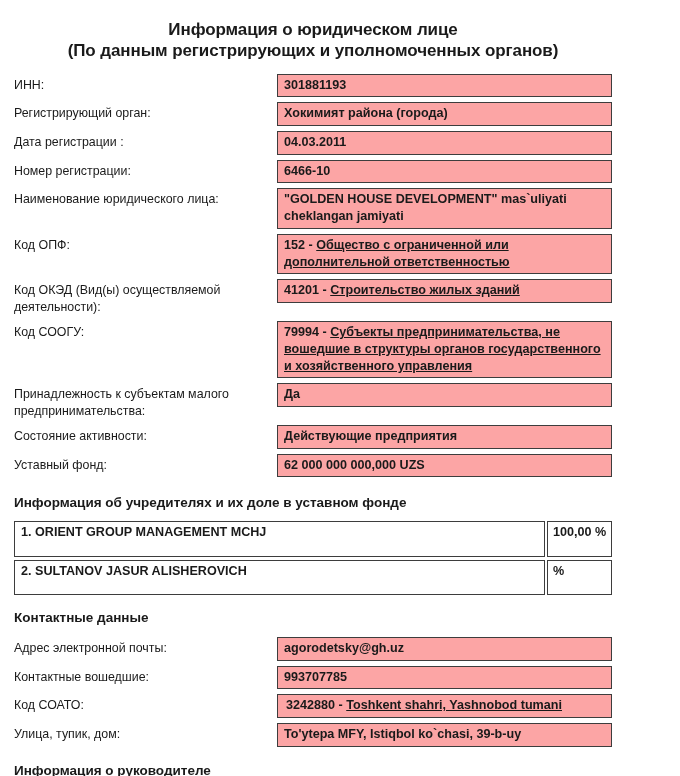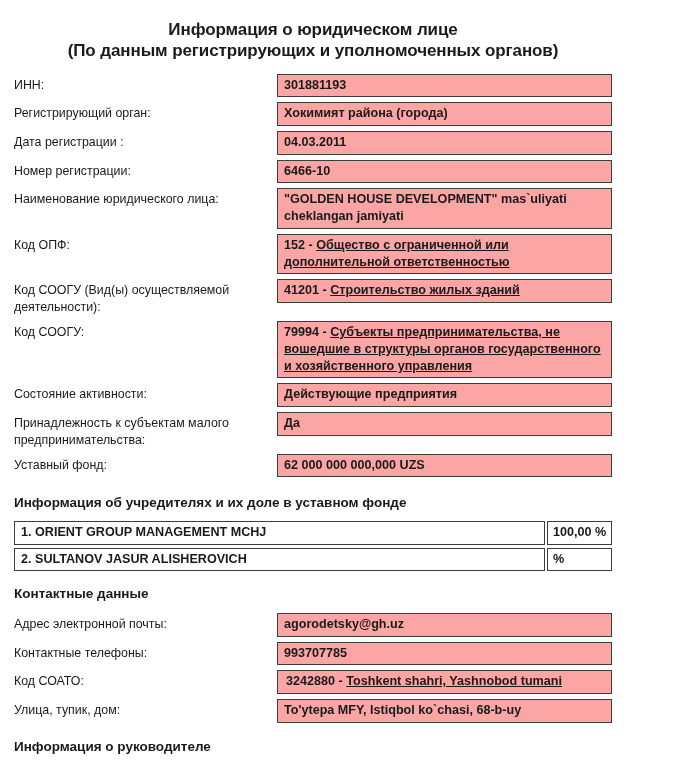--- a/index.html
+++ b/index.html
@@ -98,21 +98,21 @@
     font-weight: bold;
     line-height: 1.33;
     min-height: 21px;
   }
   .founder-share {
     flex: 0 0 65px;
     width: 65px;
     margin-left: 2px;
     border: 1.4px solid #3d3d3d;
     box-sizing: border-box;
-    padding: 2px 4px 3px 5px;
+    padding: 2px 4px 15px 5px;
     font-size: 12.6px;
     font-weight: bold;
     line-height: 1.33;
     min-height: 21px;
   }
 </style>
 </head>
 <body>
 
 <div class="page">
@@ -149,37 +149,37 @@
       <div class="field-label">Наименование юридического лица:</div>
       <div class="field-value"> "GOLDEN HOUSE DEVELOPMENT" mas`uliyati cheklangan jamiyati</div>
     </div>
 
     <div class="field-row">
       <div class="field-label">Код ОПФ:</div>
       <div class="field-value"><span>152 - </span><span class="u">Общество с ограниченной или дополнительной ответственностью</span></div>
     </div>
 
     <div class="field-row">
-      <div class="field-label">Код СООГУ (Вид(ы) осуществляемой деятельности):</div>
+      <div class="field-label">Код ОКЭД (Вид(ы) осуществляемой деятельности):</div>
       <div class="field-value"><span>41201 - </span><span class="u">Строительство жилых зданий</span></div>
     </div>
 
     <div class="field-row">
       <div class="field-label">Код СООГУ:</div>
       <div class="field-value"><span>79994 - </span><span class="u">Субъекты предпринимательства, не вошедшие в структуры органов государственного и хозяйственного управления</span></div>
     </div>
 
     <div class="field-row">
+      <div class="field-label">Принадлежность к субъектам малого предпринимательства:</div>
+      <div class="field-value">Да</div>
+    </div>
+
+    <div class="field-row">
       <div class="field-label">Состояние активности:</div>
       <div class="field-value">Действующие предприятия</div>
-    </div>
-
-    <div class="field-row">
-      <div class="field-label">Принадлежность к субъектам малого предпринимательства:</div>
-      <div class="field-value">Да</div>
     </div>
 
     <div class="field-row">
       <div class="field-label">Уставный фонд:</div>
       <div class="field-value">62 000 000 000,000 UZS</div>
     </div>
 
   </div>
 
   <h2 class="section-heading sec-founders">Информация об учредителях и их доле в уставном фонде</h2>
@@ -198,31 +198,31 @@
   <h2 class="section-heading sec-contacts">Контактные данные</h2>
 
   <div class="fields">
 
     <div class="field-row">
       <div class="field-label">Адрес электронной почты:</div>
       <div class="field-value">agorodetsky@gh.uz</div>
     </div>
 
     <div class="field-row">
-      <div class="field-label">Контактные телефоны:</div>
+      <div class="field-label">Контактные вошедшие:</div>
       <div class="field-value">993707785</div>
     </div>
 
     <div class="field-row">
       <div class="field-label">Код СОАТО:</div>
       <div class="field-value pre-space"><span>3242880 - </span><span class="u">Toshkent shahri, Yashnobod tumani</span></div>
     </div>
 
     <div class="field-row">
       <div class="field-label">Улица, тупик, дом:</div>
-      <div class="field-value">To'ytepa MFY, Istiqbol ko`chasi, 68-b-uy</div>
+      <div class="field-value">To'ytepa MFY, Istiqbol ko`chasi, 39-b-uy</div>
     </div>
 
   </div>
 
   <h2 class="section-heading sec-director">Информация о руководителе</h2>
 
 </div>
 
 </body></html>

